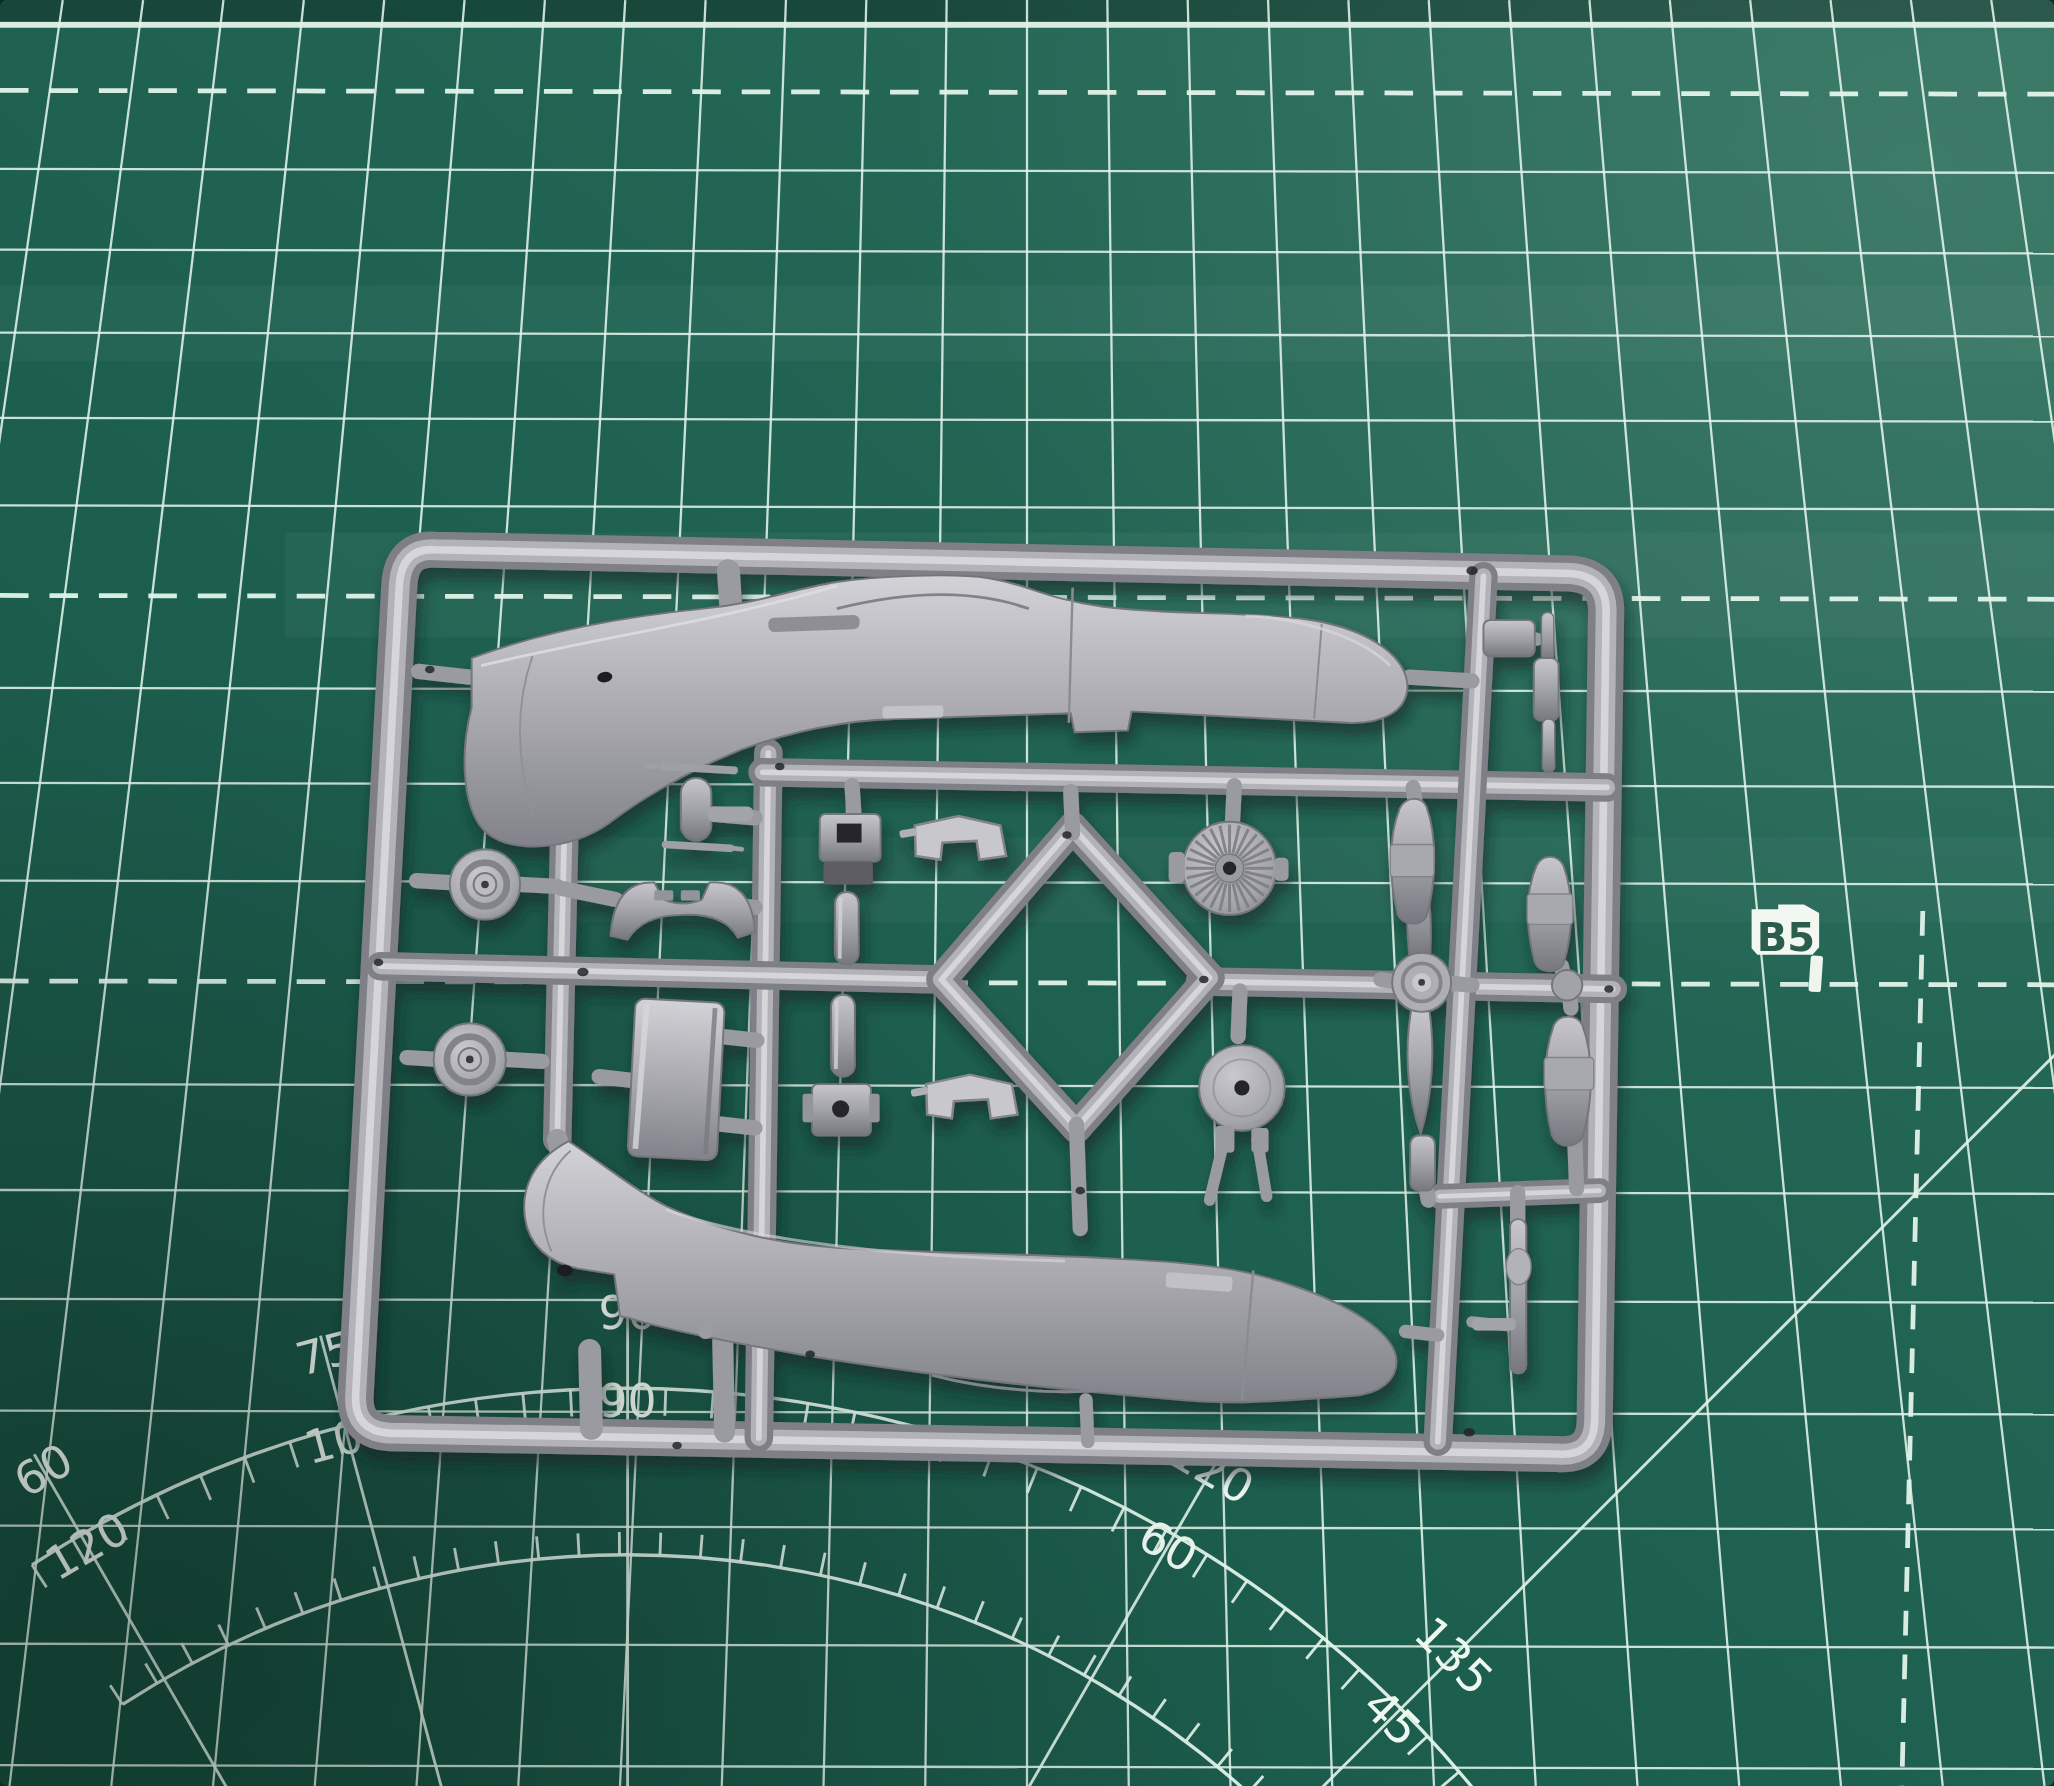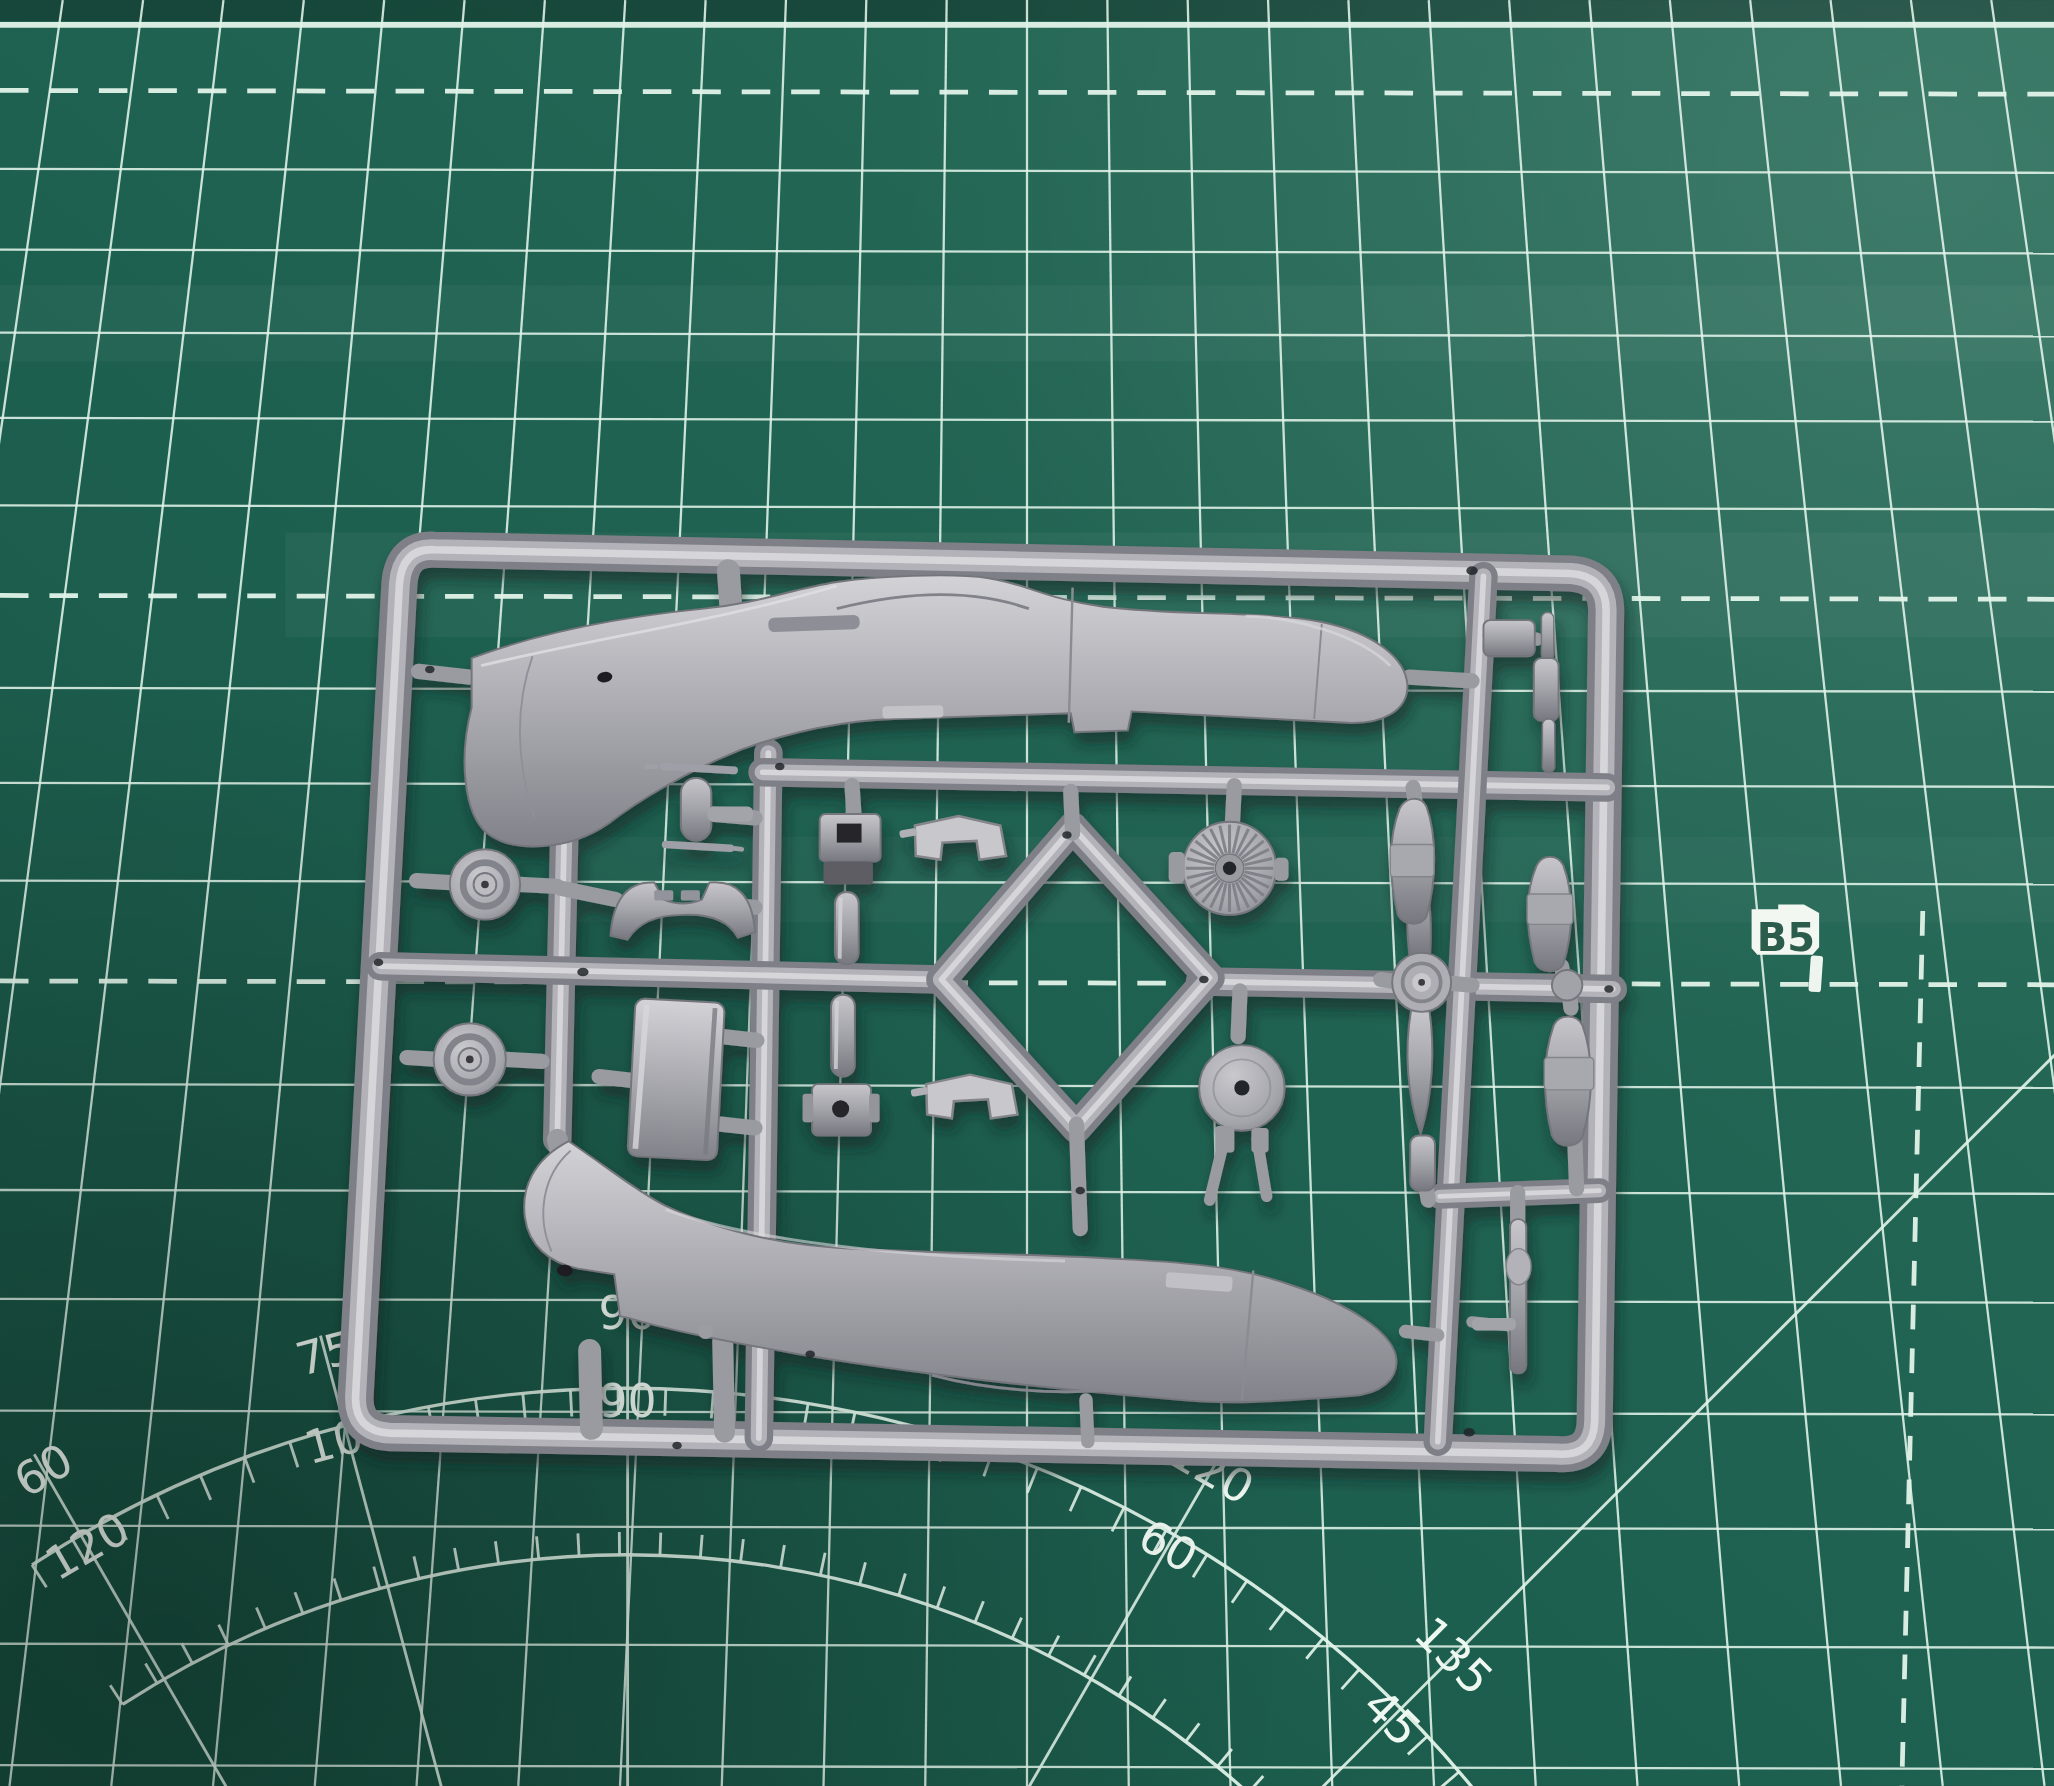--- a/index.html
+++ b/index.html
@@ -1,17 +1,17 @@
 <!DOCTYPE html>
 <html style="font-size:15px"><head>
 <meta charset="utf-8">
 <style>
   html,body{margin:0;padding:0;background:#0c2a21;}
   .stage{position:relative;width:2054px;height:1786px;overflow:hidden;
-         font-family:"DejaVu Sans","Liberation Sans",sans-serif;}
+         font-family:"DejaVu Sans","Liberation Sans",sans-serif;border-radius:7px;}
   svg{position:absolute;left:0;top:0;display:block;}
   text{user-select:none;}
   .mat-num{fill:#eef8f1;font-family:"DejaVu Sans","Liberation Sans",sans-serif;}
   .b5-text{fill:#2b5c4c;font-family:"DejaVu Sans","Liberation Sans",sans-serif;font-weight:bold;}
 </style>
 </head>
 <body>
 
 <div class="stage">
 <svg width="2054" height="1786" viewBox="0 0 2160 1878">

